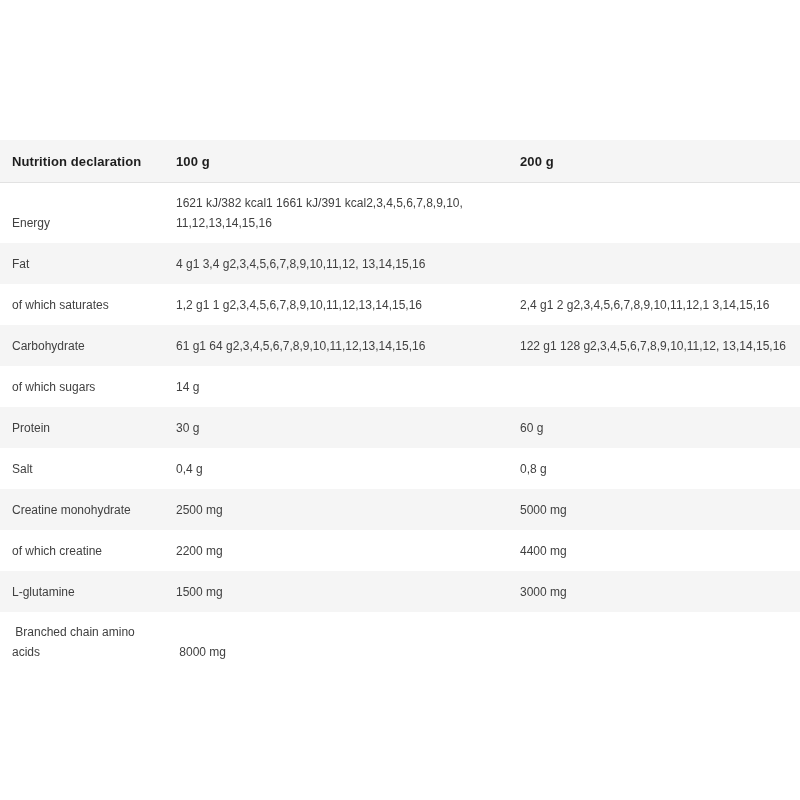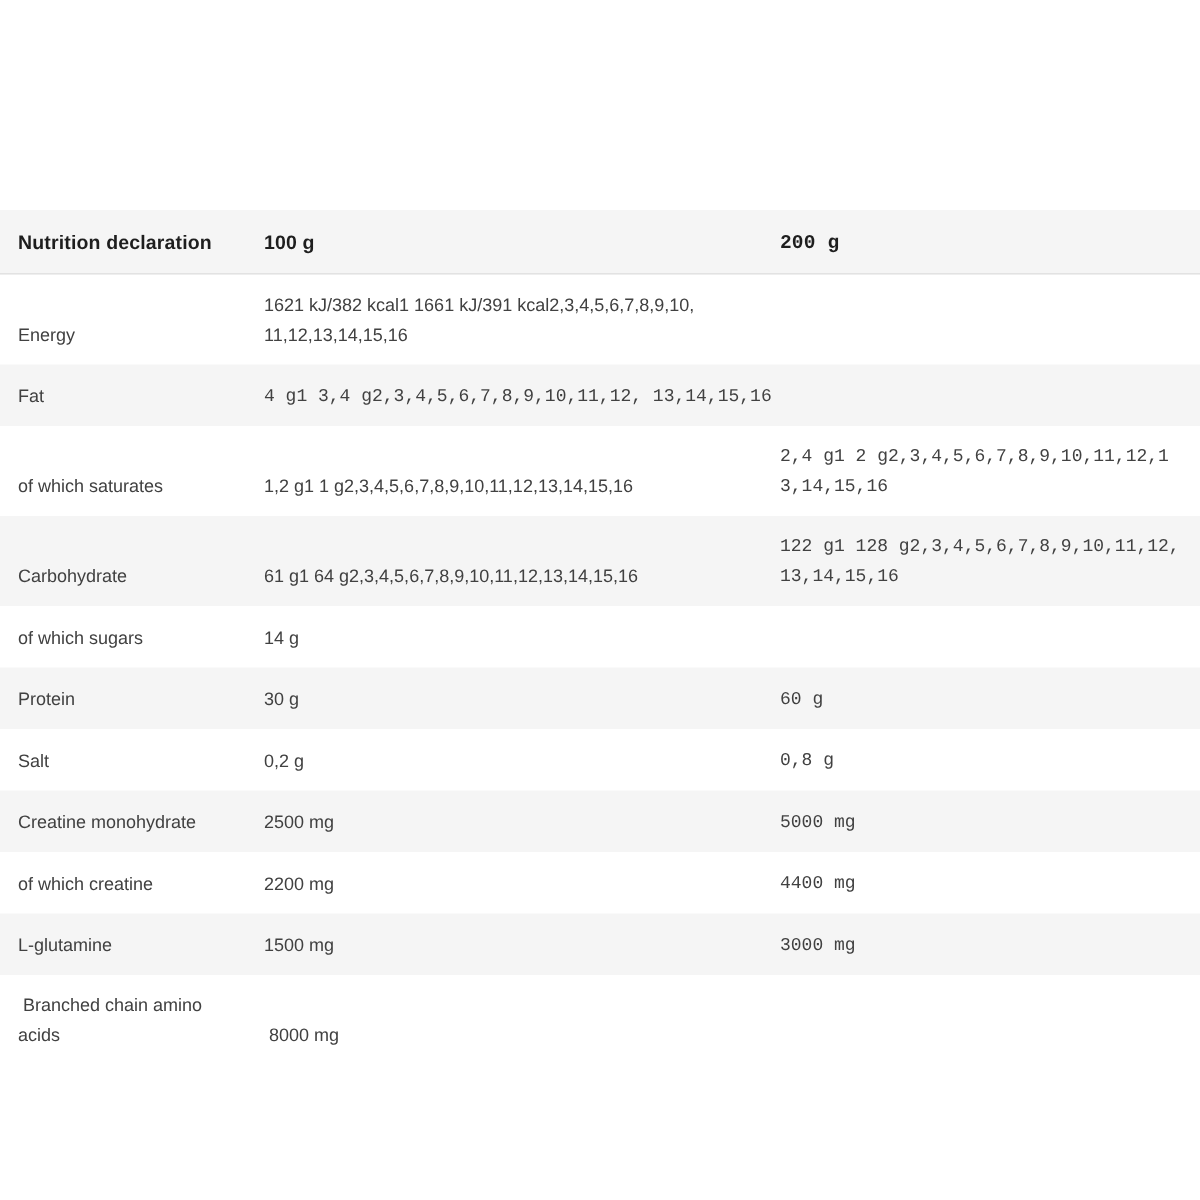--- a/index.html
+++ b/index.html
@@ -48,21 +48,20 @@
     flex: 0 0 176px;
     width: 176px;
     padding-left: 12px;
   }
   .c2 {
     flex: 0 0 344px;
     width: 344px;
   }
   .c3 {
     flex: 1 1 auto;
-    font-family: Liberation Mono, monospace;
   }
   .row.header .cell {
     font-weight: 700;
     font-size: 13px;
     color: #1e1e1e;
     padding-top: 12px;
     letter-spacing: 0.1px;
   }
   .row.r-energy { min-height: 56px; }
   .row.r-bcaa  { min-height: 54px; }
@@ -108,21 +107,21 @@
     </div>
 
     <div class="row shaded">
       <div class="cell c1">Protein</div>
       <div class="cell c2">30 g</div>
       <div class="cell c3">60 g</div>
     </div>
 
     <div class="row">
       <div class="cell c1">Salt</div>
-      <div class="cell c2">0,2 g</div>
+      <div class="cell c2">0,4 g</div>
       <div class="cell c3">0,8 g</div>
     </div>
 
     <div class="row shaded">
       <div class="cell c1">Creatine monohydrate</div>
       <div class="cell c2">2500 mg</div>
       <div class="cell c3">5000 mg</div>
     </div>
 
     <div class="row">

